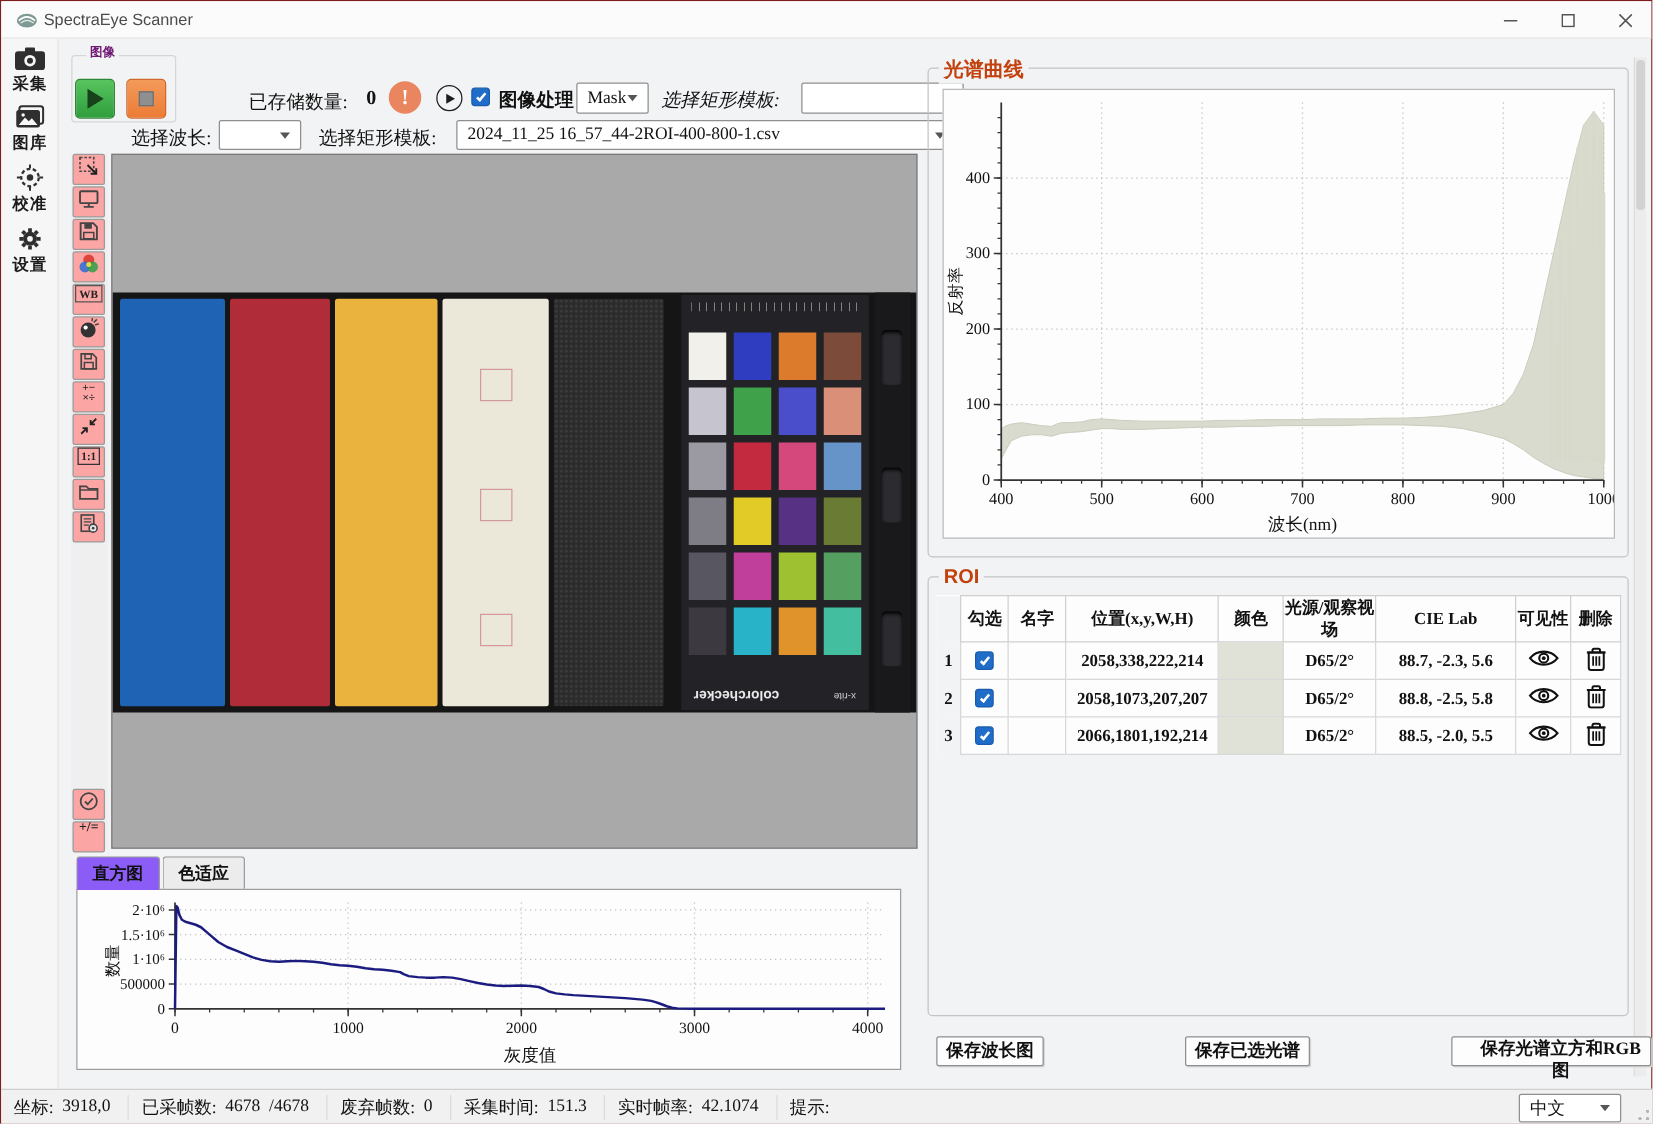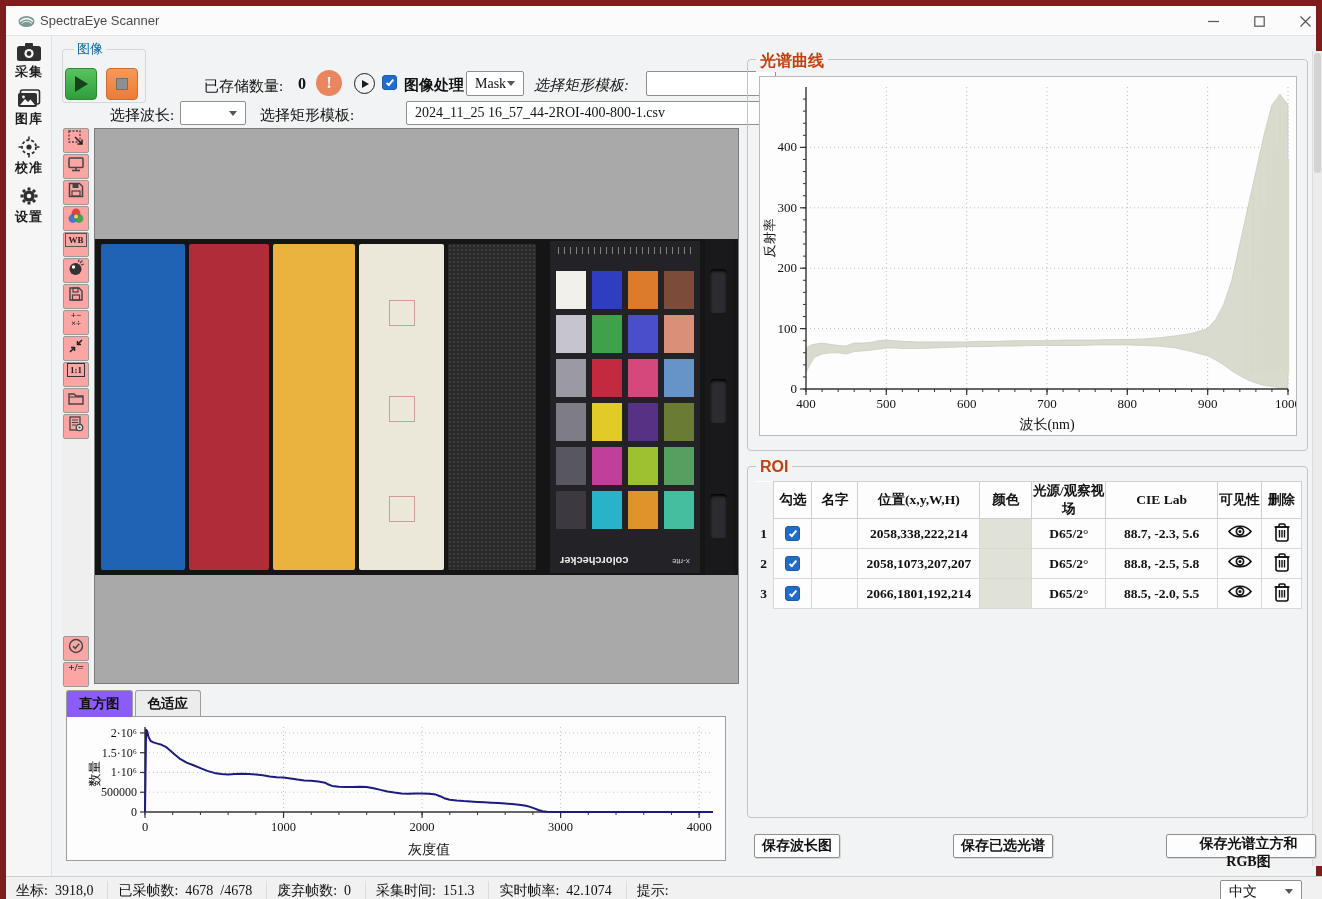--- a/index.html
+++ b/index.html
@@ -1,19 +1,19 @@
 <!DOCTYPE html>
 <html><head>
 <meta charset="utf-8">
 <style>
   * { margin:0; padding:0; box-sizing:border-box; }
   html,body { width:1322px; height:899px; overflow:hidden; background:#e9e9e9;
     font-family:"Liberation Sans", sans-serif; }
   #app { position:relative; width:1322px; height:899px; background:#f2f3f4;
-    border:6px solid #7f1d1d; }
+    border:1px solid #7f1d1d; }
 
   
   #titlebar { position:absolute; left:0; top:0; width:100%; height:30px;
     background:#fbfbfb; border-bottom:1px solid #e3e3e3; }
   #titlebar .title { position:absolute; left:34px; top:7px; font-size:13px; color:#4a4a4a; }
   #app-icon { position:absolute; left:12px; top:7px; }
   .win-btn { position:absolute; top:0; width:46px; height:30px; display:flex;
     align-items:center; justify-content:center; color:#555; }
   #btn-min { left:1184px; } #btn-max { left:1230px; } #btn-close { left:1276px; }
 
@@ -24,21 +24,21 @@
     align-items:center; gap:2px; cursor:default; }
   .side-item .lbl { font-size:13px; font-weight:700; color:#1c1c1c; letter-spacing:1px;
     width:30px; text-align:center; line-height:15px; }
 
   
   #toolbar { position:absolute; left:46px; top:31px; width:690px; height:90px; }
   .serif { font-family:"Liberation Serif", serif; }
   #grp-image { position:absolute; left:10px; top:12px; width:84px; height:54px;
     border:1px solid #d6d6d6; border-radius:3px; }
   #grp-image-label { position:absolute; left:22px; top:3px; background:#f2f3f4;
-    padding:0 3px; font-size:13px; font-weight:400; color:#0369a1; }
+    padding:0 3px; font-size:10px; font-weight:700; color:#701a75; }
   #btn-play { position:absolute; left:13px; top:31px; width:32px; height:32px;
     background:linear-gradient(#57c45f,#2f9e3b); border:1px solid #2c8736; border-radius:4px;
     display:flex; align-items:center; justify-content:center; }
   #btn-stop { position:absolute; left:54px; top:31px; width:32px; height:32px;
     background:linear-gradient(#f49a5a,#ec7c36); border:1px solid #cf6a2c; border-radius:4px;
     display:flex; align-items:center; justify-content:center; }
   #btn-stop .sq { width:12px; height:12px; background:#8f8f8f; border:1px solid #6f6f6f; }
   #stored-label { position:absolute; left:152px; top:40px; font-size:15px; color:#111; }
   #stored-value { position:absolute; left:246px; top:38px; font-size:16px; font-weight:700; color:#111; }
   #warn-icon { position:absolute; left:264px; top:33px; width:26px; height:26px; border-radius:50%;
@@ -58,21 +58,21 @@
     display:flex; align-items:center; justify-content:space-between; padding:0 8px; }
   .combo .chev { width:0; height:0; border-left:4px solid transparent; border-right:4px solid transparent;
     border-top:5px solid #555; }
   .combo .val { font-size:14px; color:#111; white-space:nowrap; overflow:hidden; }
   #combo-mask { left:414px; top:34px; width:58px; height:25px; }
   #rect-template-label { position:absolute; left:482px; top:39px; font-size:15px; color:#111;font-style:italic; }
   #combo-rect { left:594px; top:34px; width:130px; height:25px; }
   #wavelength-label { position:absolute; left:58px; top:69px; font-size:15px; color:#111; }
   #combo-wave { left:128px; top:64px; width:66px; height:24px; }
   #sample-template-label { position:absolute; left:208px; top:69px; font-size:15px; color:#111; }
-  #combo-sample { left:318px; top:64px; width:400px; height:24px;margin-left:36px; }
+  #combo-sample { left:318px; top:64px; width:400px; height:24px; }
 
   
   #toolstrip { position:absolute; left:56px; top:122px; width:29px; height:556px;
     background:#efefef; }
   .tool-btn { width:26px; height:25px; margin:0 0 1px 1px; background:#fca5a5;
     border:1px solid #9a9a9a; border-radius:2px; display:flex; align-items:flex-start;
     justify-content:center; font-size:9px; color:#333; }
   .tool-btn.bottom1 { position:absolute; left:0; top:508px; }
   .tool-btn.bottom2 { position:absolute; left:0; top:534px; }
   .tool-txt { font-family:"Liberation Serif", serif; font-weight:700; font-size:9px; line-height:8px;

